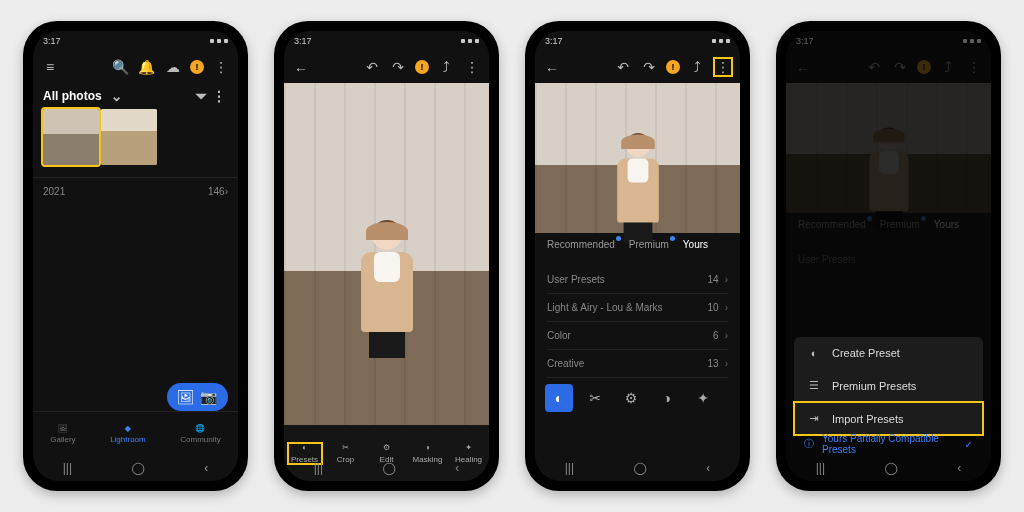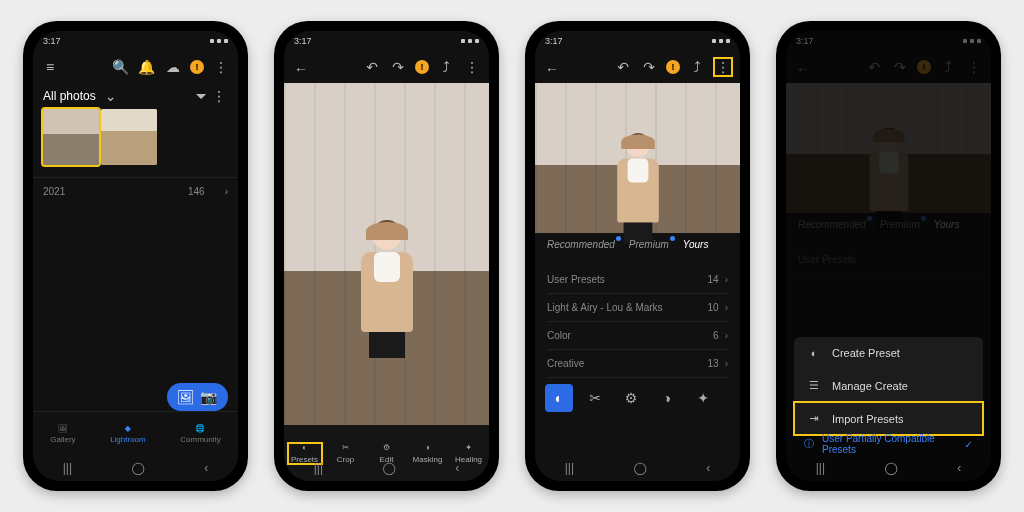--- a/index.html
+++ b/index.html
@@ -19,21 +19,21 @@
   .screen { width: 100%; height: 100%; background: #111; border-radius: 26px; overflow: hidden; position: relative; display: flex; flex-direction: column; }
   .statusbar { height: 20px; display: flex; align-items: center; padding: 0 10px; color: #ccc; font-size: 9px; }
   .statusbar .sb-icons { margin-left: auto; display: flex; gap: 3px; }
   .sb-dot { width: 4px; height: 4px; background: #ccc; border-radius: 1px; }
   .topbar { height: 32px; display: flex; align-items: center; padding: 0 8px; gap: 8px; }
   .icon { width: 18px; height: 18px; display: inline-flex; align-items: center; justify-content: center; color: #bbb; font-size: 14px; }
   .spacer { flex: 1; }
   .orange-dot { width: 14px; height: 14px; border-radius: 50%; background: #f5a623; color: #000; font-size: 9px; display: flex; align-items: center; justify-content: center; font-weight: bold; }
   .highlight { outline: 2px solid #f5c518; outline-offset: -1px; }
   
-  .p1-title { padding: 4px 10px; display: flex; align-items: center; color: #fff; font-size: 12px; font-weight: 400; }
+  .p1-title { padding: 4px 10px; display: flex; align-items: center; color: #fff; font-size: 12px; font-weight: 700; }
   .p1-year { padding: 4px 10px; display: flex; justify-content: space-between; color: #888; font-size: 10px; }
   .thumbs { display: flex; gap: 2px; padding: 0 10px; }
   .thumb { width: 56px; height: 56px; background: #c9b6a3; border-radius: 2px; position: relative; overflow: hidden; }
   .thumb.sel { outline: 2px solid #f5c518; }
   .thumb .building { position: absolute; inset: 0; background: linear-gradient(180deg,#cfc3b5 45%, #8b7e6d 45%); }
   .fab { position: absolute; right: 10px; bottom: 70px; display: flex; gap: 6px; background: #2b6be6; border-radius: 20px; padding: 6px 10px; }
   .fab span { color: #fff; font-size: 14px; }
   .tabs { position: absolute; bottom: 26px; left: 0; right: 0; height: 44px; display: flex; justify-content: space-around; align-items: center; border-top: 1px solid #222; }
   .tab { display: flex; flex-direction: column; align-items: center; font-size: 8px; color: #777; gap: 2px; }
   .tab.active { color: #3b82f6; }
@@ -52,21 +52,21 @@
   .person .hat { position: absolute; top: -8px; left: -6px; width: 42px; height: 18px; background: #b8906b; border-radius: 50% 50% 0 0; }
   .person .body { width: 52px; height: 80px; background: #d8b692; margin: 2px auto 0; border-radius: 10px 10px 4px 4px; }
   .person .shirt { position: absolute; top: 32px; left: 50%; transform: translateX(-50%); width: 26px; height: 30px; background: #f8f5f1; border-radius: 6px; }
   .person .skirt { width: 36px; height: 26px; background: #1a1a1a; margin: 0 auto; }
   .building-lines { position: absolute; inset: 0; background:
      repeating-linear-gradient(90deg, rgba(0,0,0,.06) 0 2px, transparent 2px 30px); }
   
   .toolbar { height: 56px; display: flex; justify-content: space-around; align-items: center; background: #151515; }
   .tool { display: flex; flex-direction: column; align-items: center; font-size: 8px; color: #aaa; gap: 3px; width: 34px; }
   .ptabs { display: flex; gap: 14px; padding: 6px 12px; font-size: 10px; color: #999; position: relative; }
-  .ptabs .pt { position: relative; font-style: italic; }
+  .ptabs .pt { position: relative; }
   .ptabs .pt.active { color: #fff; }
   .ptabs .pt .bluedot { position: absolute; top: -3px; right: -6px; width: 5px; height: 5px; background: #3b82f6; border-radius: 50%; }
   .plist { padding: 0 12px; margin-top: 10px; }
   .prow { display: flex; justify-content: space-between; align-items: center; padding: 8px 0; color: #888; font-size: 10px; border-bottom: 1px solid #222; }
   .prow span.count { color: #888; }
   .prow .chev { margin-left: 6px; color: #666; font-size: 10px; }
   .toolrow { display: flex; gap: 8px; justify-content: flex-start; align-items: center; padding: 6px 10px; background: #111; }
   .toolrow .ti { width: 28px; height: 28px; display: flex; align-items: center; justify-content: center; color: #aaa; border-radius: 4px; font-size: 14px; }
   .toolrow .ti.active { background: #2b6be6; color: #fff; }
   
@@ -109,21 +109,21 @@
     <div class="thumbs">
       <div class="thumb sel">
           <div class="building"></div>
         </div>
       <div class="thumb">
           <div class="building" style="background:linear-gradient(180deg,#e3d9c8 40%,#b8a07d 40%)"></div>
         </div>
     </div>
     <div class="p1-year" style="margin-top:12px; border-top:1px solid #222; padding-top:8px">
       <span>2021</span>
-      <span style="display:flex;align-items:center;gap:20px">
+      <span style="display:flex;align-items:center;gap:0">
         <span>146</span>
         <span>›</span>
       </span>
     </div>
     <div class="fab">
       <span>🖼</span>
       <span>📷</span>
     </div>
     <div class="tabs">
       <div class="tab">
@@ -335,30 +335,30 @@
       </div>
     </div>
     <div class="scrim"></div>
     <div class="menu">
       <div class="mrow">
         <span class="micon">◐</span>
         <span>Create Preset</span>
       </div>
       <div class="mrow">
         <span class="micon">☰</span>
-        <span>Manage Create</span>
+        <span>Premium Presets</span>
       </div>
       <div class="mrow highlight">
         <span class="micon">⇥</span>
         <span>Import Presets</span>
       </div>
     </div>
     <div class="bottom-opt">
       <span>ⓘ</span>
-      <span>User Partially Compatible Presets</span>
+      <span>Yours Partially Compatible Presets</span>
       <span class="chk">✓</span>
     </div>
     <div class="navbar">
       <div>|||</div>
       <div>◯</div>
       <div>‹</div>
     </div>
   </div>
 </div>
 

